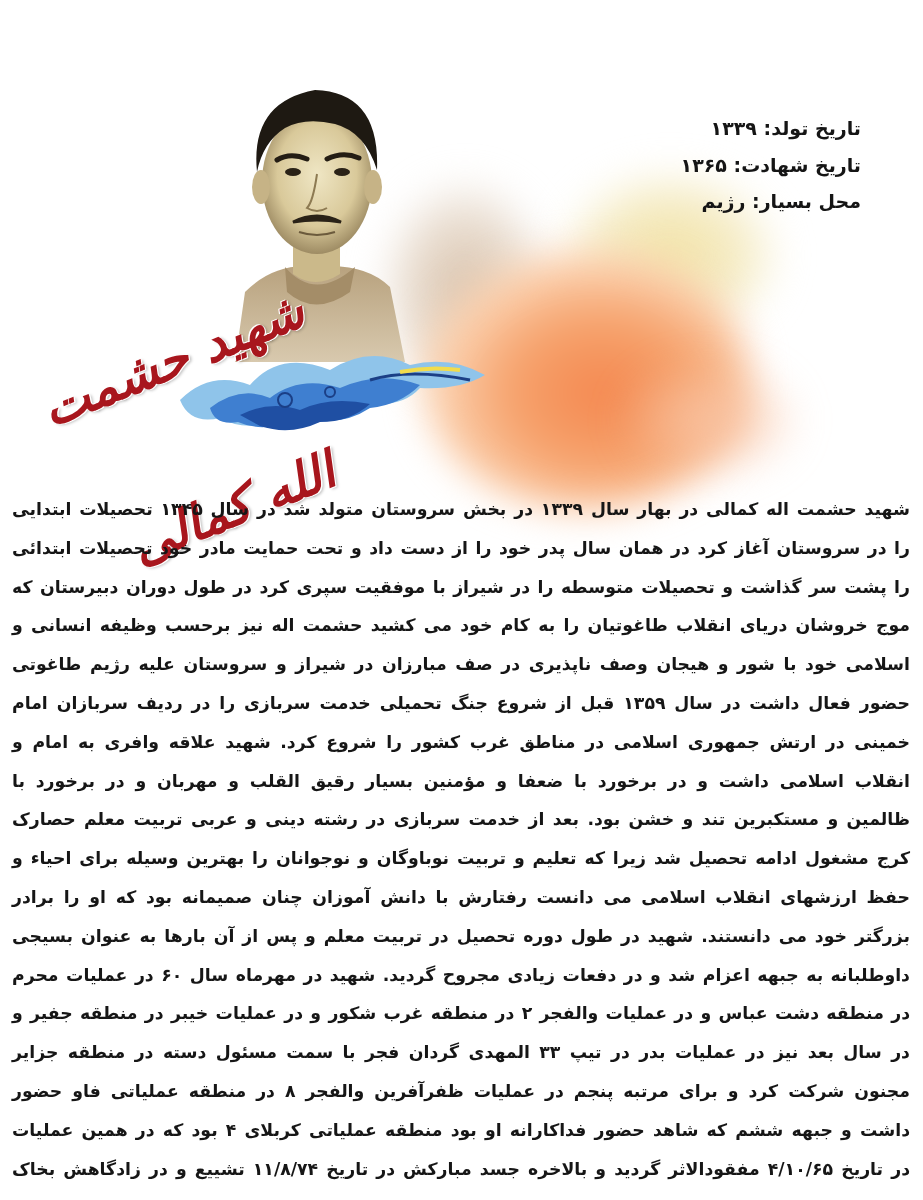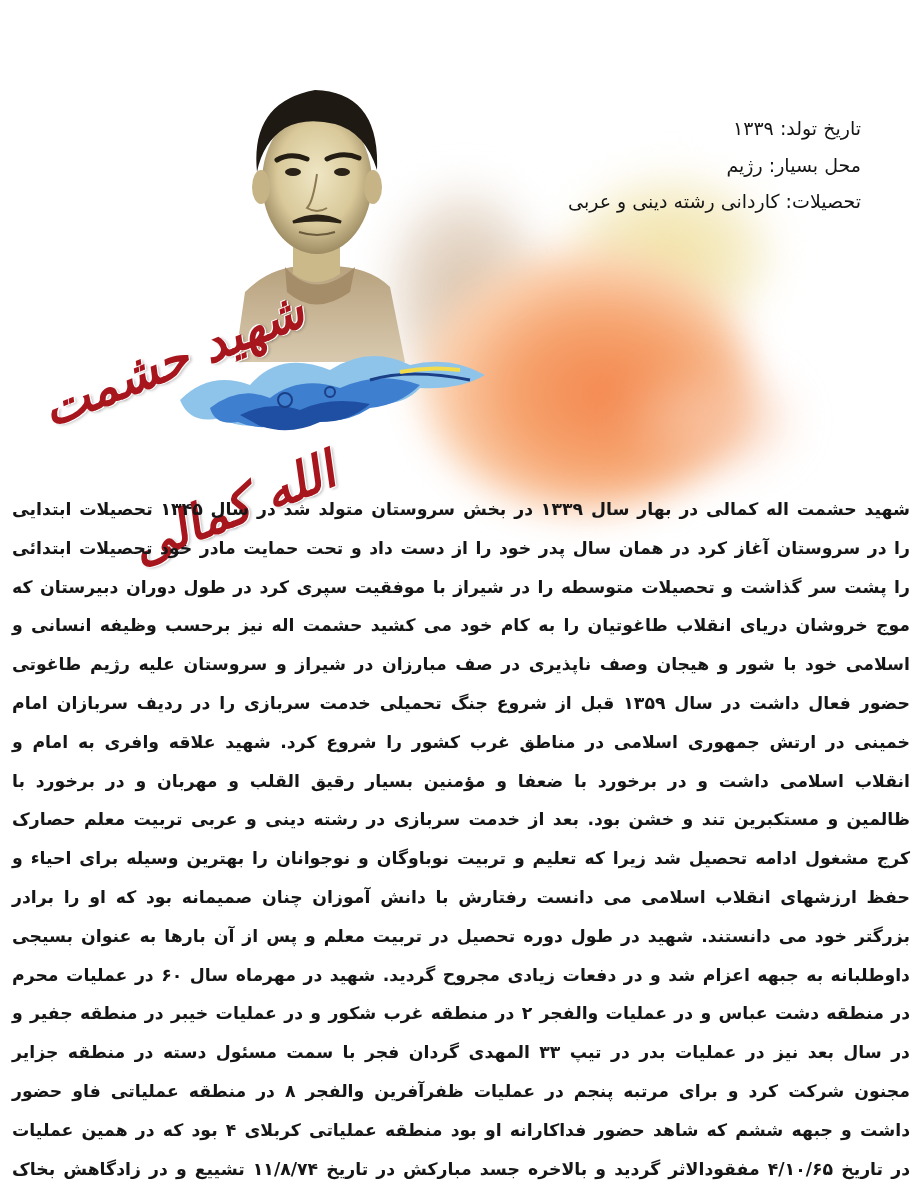--- a/index.html
+++ b/index.html
@@ -28,21 +28,21 @@
   
   .calligraphy { position: absolute; left: 8px; top: 280px; width: 330px; height: 160px;
                  font-family: "DejaVu Serif", serif; font-weight: bold; font-style: italic;
                  color: #a8161d; font-size: 50px; direction: rtl; text-align: center;
                  transform: rotate(-22deg); transform-origin: center;
                  text-shadow: 1px 1px 0 #fff, -1px -1px 0 #fff, 2px 2px 3px rgba(0,0,0,0.25);
                  line-height: 160px; letter-spacing: 1px; }
 
   
   .info { position: absolute; right: 62px; top: 110px; width: 420px; direction: rtl; text-align: right; }
-  .info-row { font-family: "DejaVu Sans", sans-serif; font-weight: normal; font-size: 19px;
+  .info-row { font-family: "DejaVu Sans", sans-serif; font-weight: bold; font-size: 19px;
               line-height: 36.5px; color: #151515; white-space: nowrap; }
 
   
   .body-text { position: absolute; left: 12px; right: 13px; top: 490px;
                direction: rtl; text-align: justify; text-align-last: right;
                font-family: "DejaVu Sans", sans-serif; font-weight: bold; font-size: 17.3px;
                line-height: 38.8px; color: #161616; word-spacing: 1px; }
 </style>
 </head>
 <body>
@@ -102,23 +102,23 @@
   </svg>
 
   <div class="calligraphy">شهید حشمت الله کمالی</div>
 
   <div class="info">
     <div class="info-row">
       <span>تاریخ تولد:</span>
       <span>۱۳۳۹</span>
     </div>
     <div class="info-row">
+      <span>تاریخ شهادت:</span>
+      <span>۱۳۶۵</span>
+    </div>
+    <div class="info-row">
       <span>محل بسیار:</span>
       <span>رژیم</span>
-    </div>
-    <div class="info-row">
-      <span>تحصیلات:</span>
-      <span>کاردانی رشته دینی و عربی</span>
     </div>
   </div>
 </div>
 
 <p class="body-text">شهید حشمت اله کمالی در بهار سال ۱۳۳۹ در بخش سروستان متولد شد در سال ۱۳۴۵ تحصیلات ابتدایی را در سروستان آغاز کرد در همان سال پدر خود را از دست داد و تحت حمایت مادر خود تحصیلات ابتدائی را پشت سر گذاشت و تحصیلات متوسطه را در شیراز با موفقیت سپری کرد در طول دوران دبیرستان که موج خروشان دریای انقلاب طاغوتیان را به کام خود می کشید حشمت اله نیز برحسب وظیفه انسانی و اسلامی خود با شور و هیجان وصف ناپذیری در صف مبارزان در شیراز و سروستان علیه رژیم طاغوتی حضور فعال داشت در سال ۱۳۵۹ قبل از شروع جنگ تحمیلی خدمت سربازی را در ردیف سربازان امام خمینی در ارتش جمهوری اسلامی در مناطق غرب کشور را شروع کرد. شهید علاقه وافری به امام و انقلاب اسلامی داشت و در برخورد با ضعفا و مؤمنین بسیار رقیق القلب و مهربان و در برخورد با ظالمین و مستکبرین تند و خشن بود. بعد از خدمت سربازی در رشته دینی و عربی تربیت معلم حصارک کرج مشغول ادامه تحصیل شد زیرا که تعلیم و تربیت نوباوگان و نوجوانان را بهترین وسیله برای احیاء و حفظ ارزشهای انقلاب اسلامی می دانست رفتارش با دانش آموزان چنان صمیمانه بود که او را برادر بزرگتر خود می دانستند. شهید در طول دوره تحصیل در تربیت معلم و پس از آن بارها به عنوان بسیجی داوطلبانه به جبهه اعزام شد و در دفعات زیادی مجروح گردید. شهید در مهرماه سال ۶۰ در عملیات محرم در منطقه دشت عباس و در عملیات والفجر ۲ در منطقه غرب شکور و در عملیات خیبر در منطقه جفیر و در سال بعد نیز در عملیات بدر در تیپ ۳۳ المهدی گردان فجر با سمت مسئول دسته در منطقه جزایر مجنون شرکت کرد و برای مرتبه پنجم در عملیات ظفرآفرین والفجر ۸ در منطقه عملیاتی فاو حضور داشت و جبهه ششم که شاهد حضور فداکارانه او بود منطقه عملیاتی کربلای ۴ بود که در همین عملیات در تاریخ ۴/۱۰/۶۵ مفقودالاثر گردید و بالاخره جسد مبارکش در تاریخ ۱۱/۸/۷۴ تشییع و در زادگاهش بخاک سپرده شد. روحش شاد</p>
 
 </body></html>

